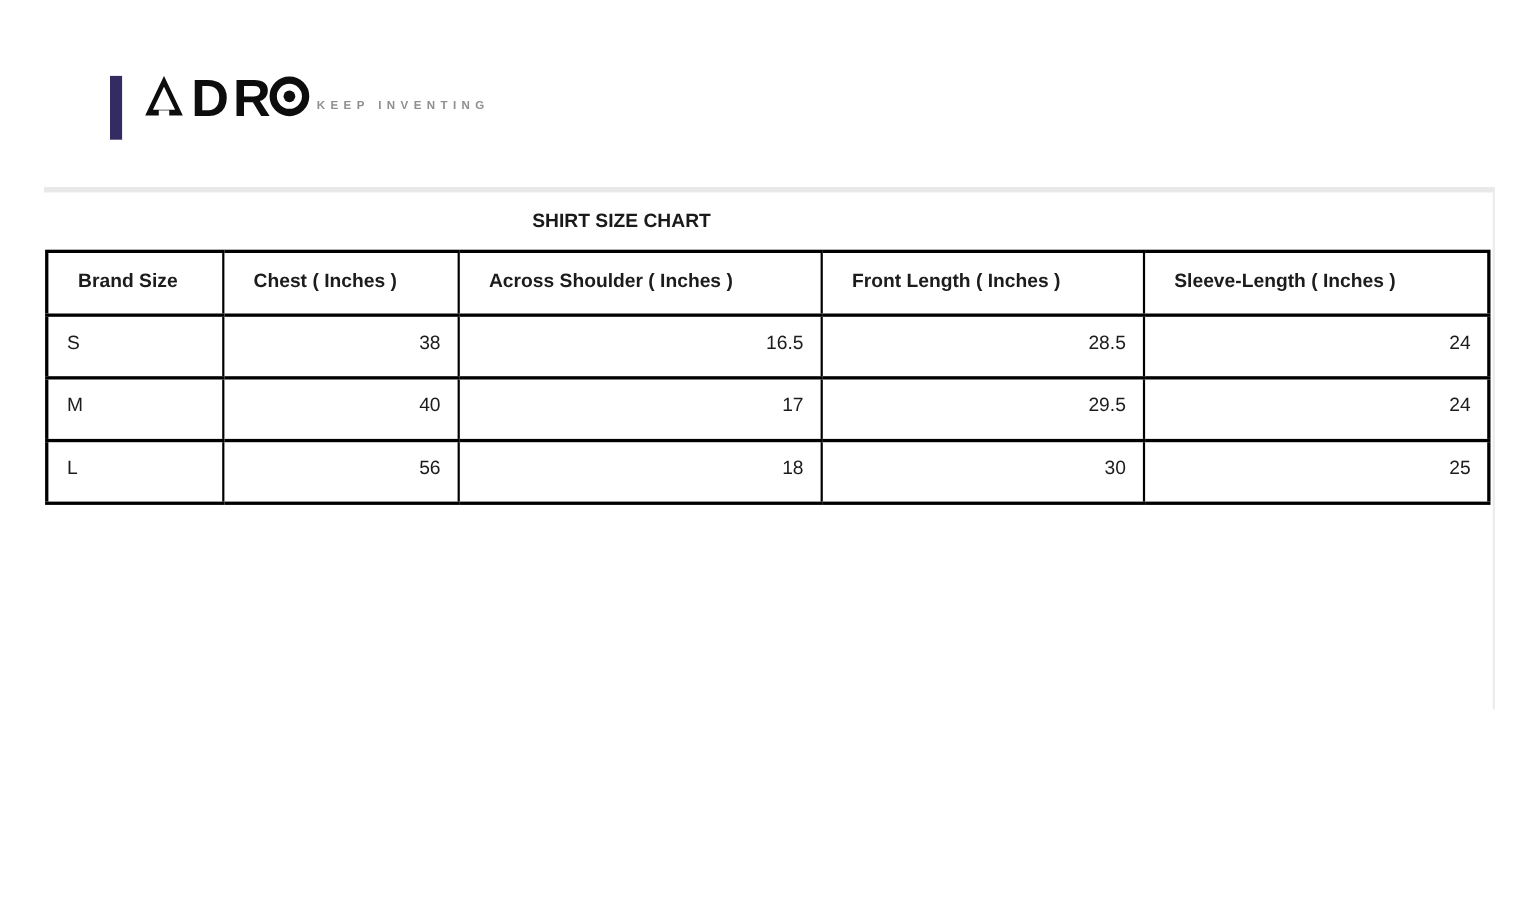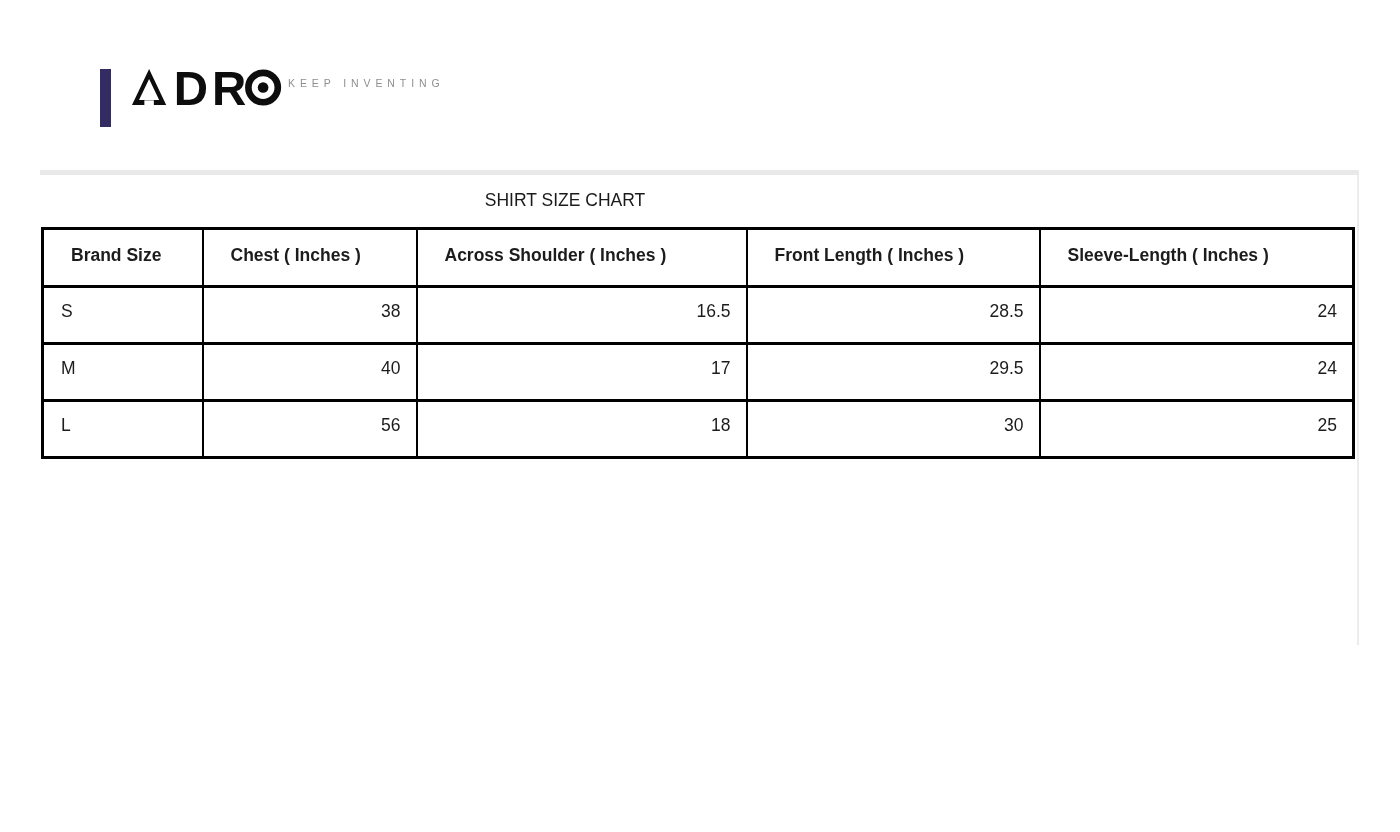--- a/index.html
+++ b/index.html
@@ -18,25 +18,25 @@
     display: flex;
     align-items: stretch;
   }
   .logo-bar {
     width: 11px; height: 58px;
     margin-right: 17px;
   }
   .logo-text-block { display: flex; flex-direction: row; }
   .logo-wordmark { height: 38px; display: block; }
   .logo-tagline {
-    margin-top: 8px;
+    margin-top: 21px;
     font-size: 10.5px;
     letter-spacing: 4.9px;
     color: #8f8f8f;
-    font-weight: 400;
+    font-weight: 700;
     white-space: nowrap;
   }
 
   
   .content {
     position: absolute;
     left: 40px; top: 170px;
     width: 1319px; height: 478px;
     border-top: 5px solid #e9e9e9;
   }
@@ -44,21 +44,21 @@
     position: absolute;
     top: 0; right: 0;
     width: 2px; height: 470px;
     background: #ececec;
   }
   .sheet-title {
     position: absolute;
     left: 525px; top: 15px;
     transform: translateX(-50%);
     font-size: 17.5px;
-    font-weight: normal;
+    font-weight: bold;
     color: #1a1a1a;
     white-space: nowrap;
   }
 
   
   table.size-chart {
     position: absolute;
     left: 1px; top: 52px;
     border-collapse: collapse;
     table-layout: fixed;

